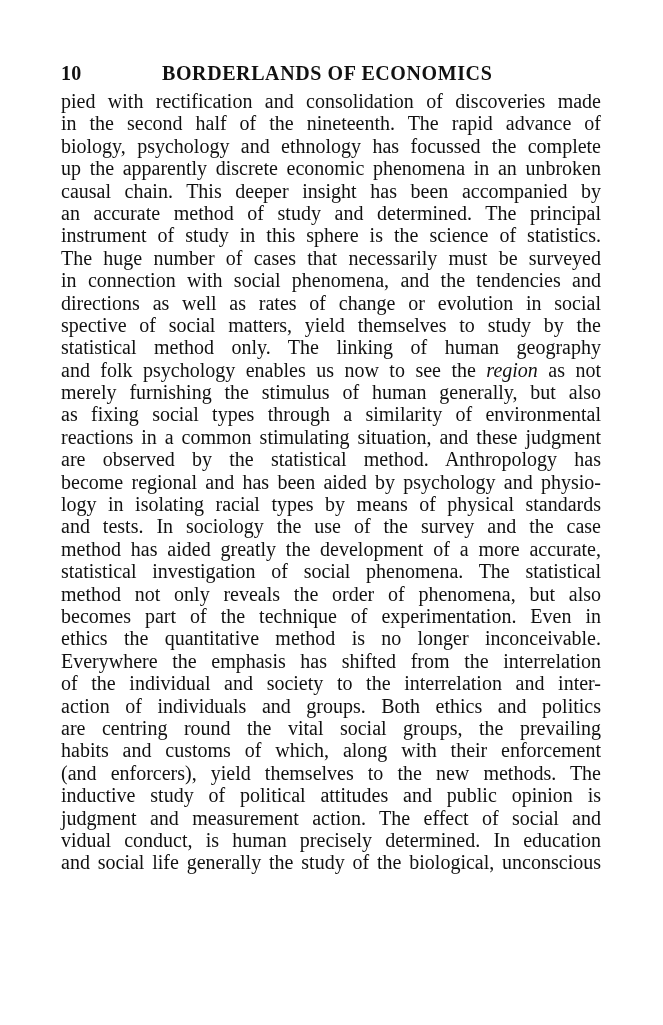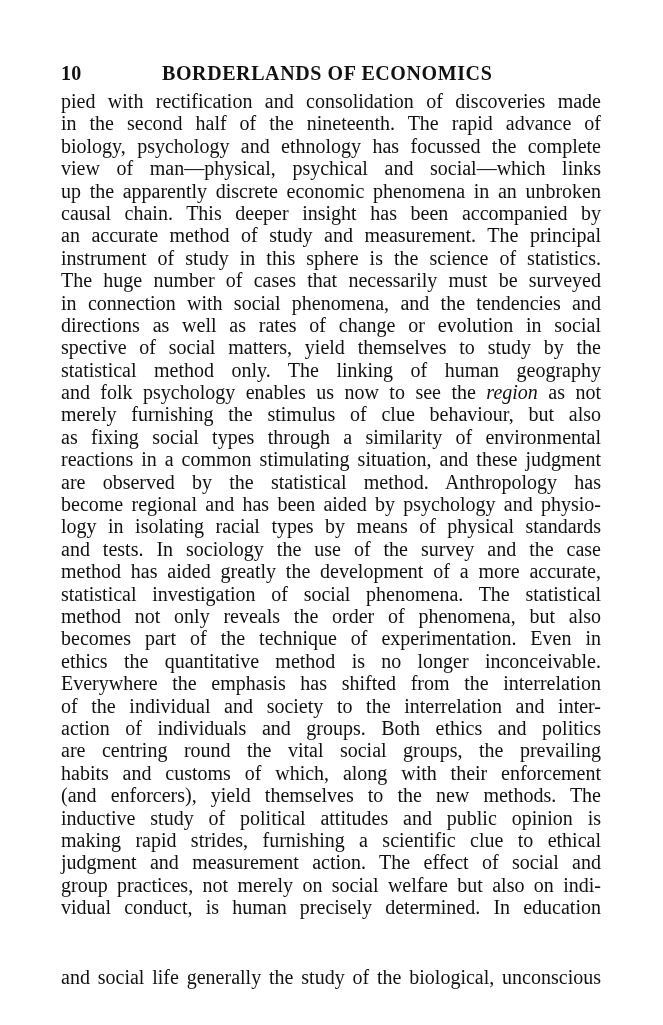--- a/index.html
+++ b/index.html
@@ -59,70 +59,66 @@
       display: block;
       width: 540px;
       height: 22.4px;
       white-space: nowrap;
       text-align: justify;
       text-align-last: justify;
       overflow: visible;
     }
     .line.last {
       text-align-last: justify;
-      margin-top: 48px;
     }
     .line em {
       font-style: italic;
     }
   </style>
 </head>
 <body>
 
 <div class="page">
 
   <div class="running-head">
     <span class="page-number">10</span>
     <span class="running-title">BORDERLANDS OF ECONOMICS</span>
   </div>
 
   <div class="body-text" id="body-text">
       <span class="line">pied with rectification and consolidation of discoveries made</span>
       <span class="line">in the second half of the nineteenth.  The rapid advance of</span>
       <span class="line">biology, psychology and ethnology has focussed the complete</span>
-      <span class="line">view of man—physical, psychical and social—which links</span>
       <span class="line">up the apparently discrete economic phenomena in an unbroken</span>
       <span class="line">causal chain.  This deeper insight has been accompanied by</span>
-      <span class="line">an accurate method of study and measurement.  The principal</span>
+      <span class="line">an accurate method of study and determined.  The principal</span>
       <span class="line">instrument of study in this sphere is the science of statistics.</span>
       <span class="line">The huge number of cases that necessarily must be surveyed</span>
       <span class="line">in connection with social phenomena, and the tendencies and</span>
       <span class="line">directions as well as rates of change or evolution in social</span>
       <span class="line">spective of social matters, yield themselves to study by the</span>
       <span class="line">statistical method only.  The linking of human geography</span>
       <span class="line">and folk psychology enables us now to see the <em>region</em> as not</span>
-      <span class="line">merely furnishing the stimulus of clue behaviour, but also</span>
+      <span class="line">merely furnishing the stimulus of human generally, but also</span>
       <span class="line">as fixing social types through a similarity of environmental</span>
       <span class="line">reactions in a common stimulating situation, and these judgment</span>
       <span class="line">are observed by the statistical method.  Anthropology has</span>
       <span class="line">become regional and has been aided by psychology and physio-</span>
       <span class="line">logy in isolating racial types by means of physical standards</span>
       <span class="line">and tests.  In sociology the use of the survey and the case</span>
       <span class="line">method has aided greatly the development of a more accurate,</span>
       <span class="line">statistical investigation of social phenomena.  The statistical</span>
       <span class="line">method not only reveals the order of phenomena, but also</span>
       <span class="line">becomes part of the technique of experimentation.  Even in</span>
       <span class="line">ethics the quantitative method is no longer inconceivable.</span>
       <span class="line">Everywhere the emphasis has shifted from the interrelation</span>
       <span class="line">of the individual and society to the interrelation and inter-</span>
       <span class="line">action of individuals and groups.  Both ethics and politics</span>
       <span class="line">are centring round the vital social groups, the prevailing</span>
       <span class="line">habits and customs of which, along with their enforcement</span>
       <span class="line">(and enforcers), yield themselves to the new methods.  The</span>
       <span class="line">inductive study of political attitudes and public opinion is</span>
-      <span class="line">making rapid strides, furnishing a scientific clue to ethical</span>
       <span class="line">judgment and measurement action.  The effect of social and</span>
-      <span class="line">group practices, not merely on social welfare but also on indi-</span>
       <span class="line">vidual conduct, is human precisely determined.  In education</span>
       <span class="line last">and social life generally the study of the biological, unconscious</span>
     </div>
 
 </div>
 
 </body></html>

